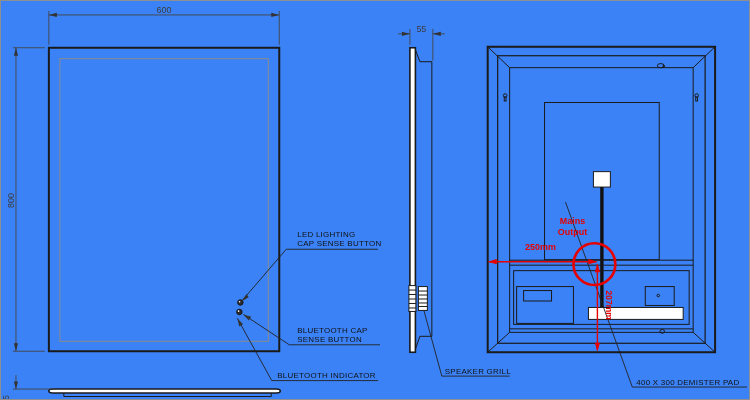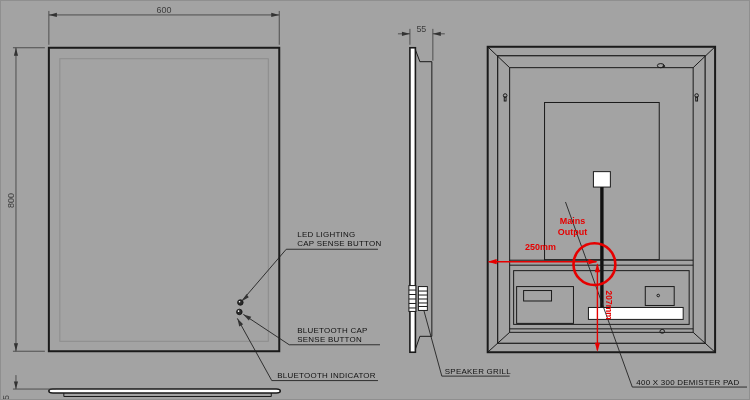--- a/index.html
+++ b/index.html
@@ -1,18 +1,18 @@
 <!DOCTYPE html>
 <html><head>
 <meta charset="utf-8">
 <style>
   html,body { margin:0; padding:0; background:#fff; }
   .canvas {
     width:750px; height:400px; box-sizing:border-box;
-    border:1px solid #8f8f8f; background:#a3a3a3; overflow:hidden;
+    border:1px solid #8f8f8f; background:#3b82f6; overflow:hidden;
   }
   svg { display:block; width:100%; height:100%; }
   text { font-family:"Liberation Sans", sans-serif; }
   .k   { stroke:#1a1a1a; fill:none; stroke-width:1; }
   .k2  { stroke:#1a1a1a; fill:none; stroke-width:2; }
   .k12 { stroke:#1a1a1a; fill:none; stroke-width:1.2; }
   .k15 { stroke:#1a1a1a; fill:none; stroke-width:1.6; }
   .ledring { stroke:#8c8c8c; fill:none; stroke-width:1; }
   .dimln { stroke:#444; fill:none; stroke-width:0.9; }
   .ldr   { stroke:#222; fill:none; stroke-width:0.9; }

